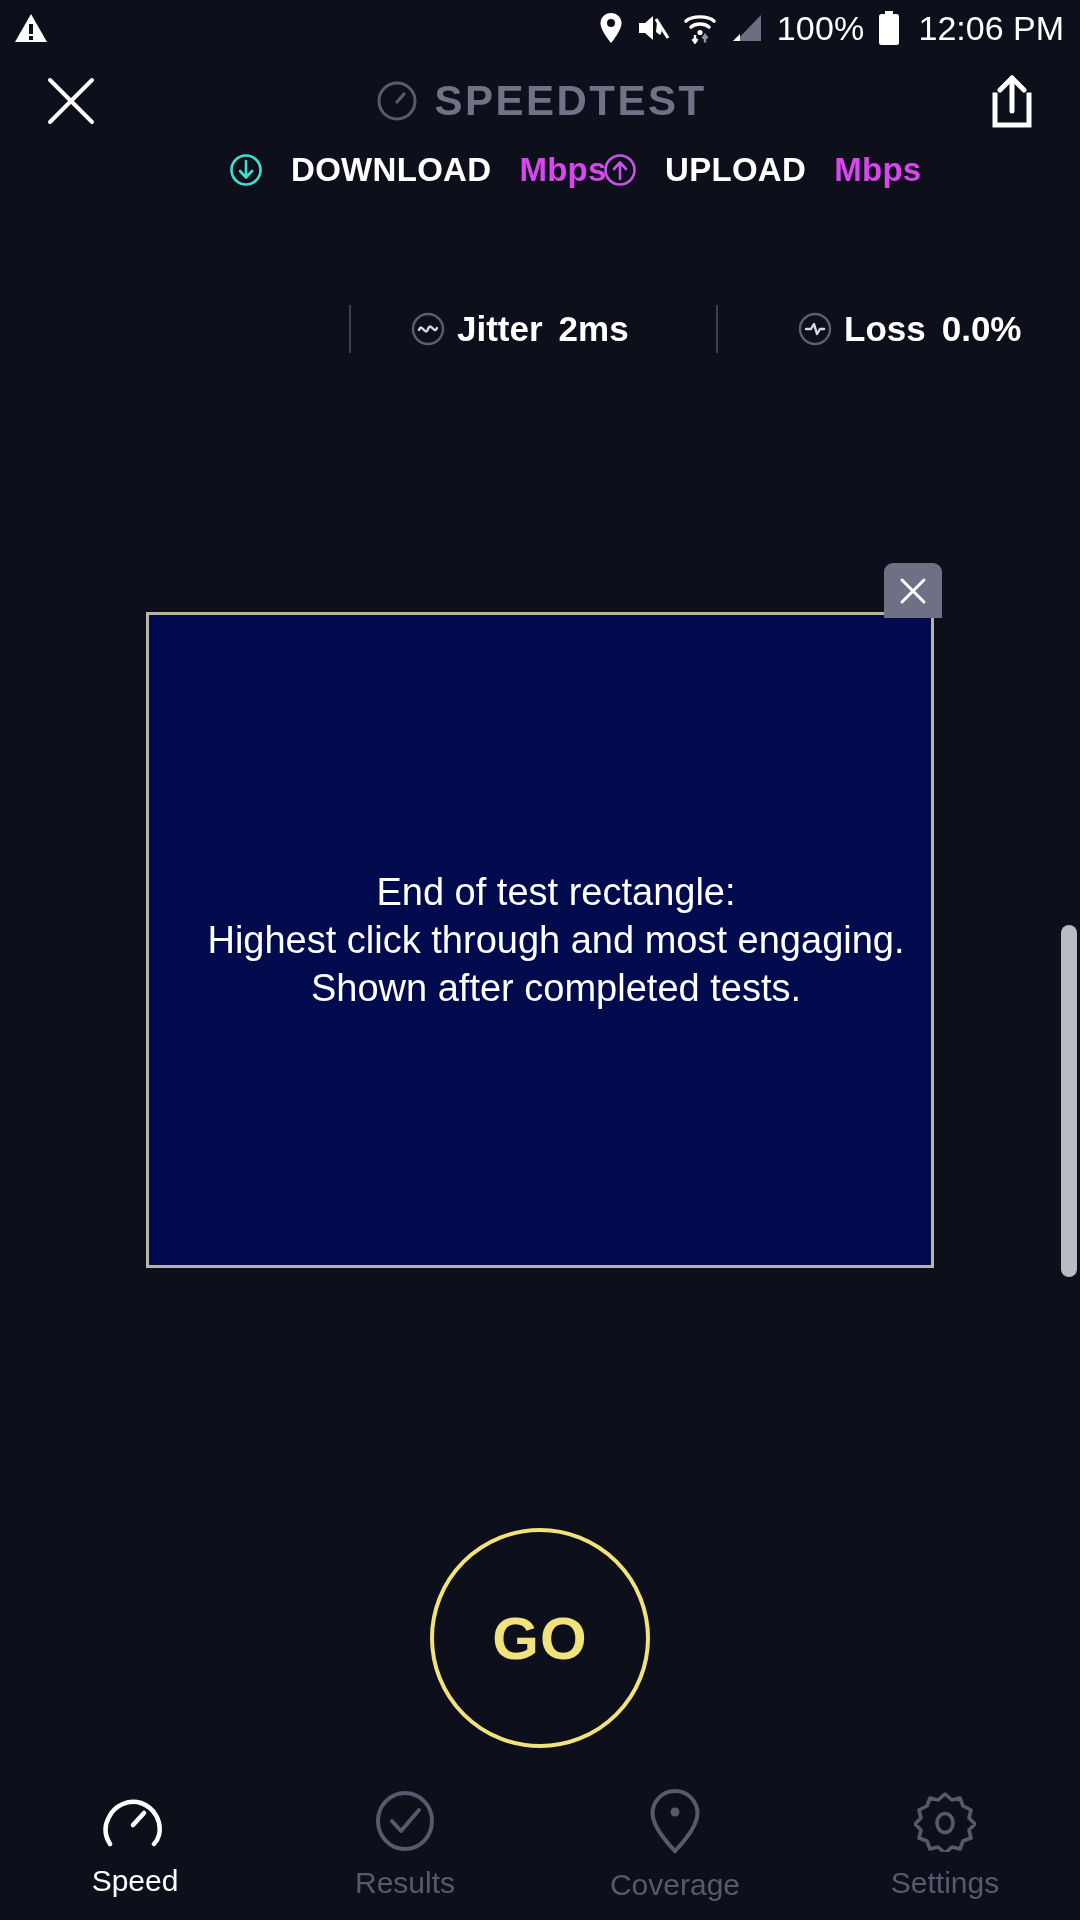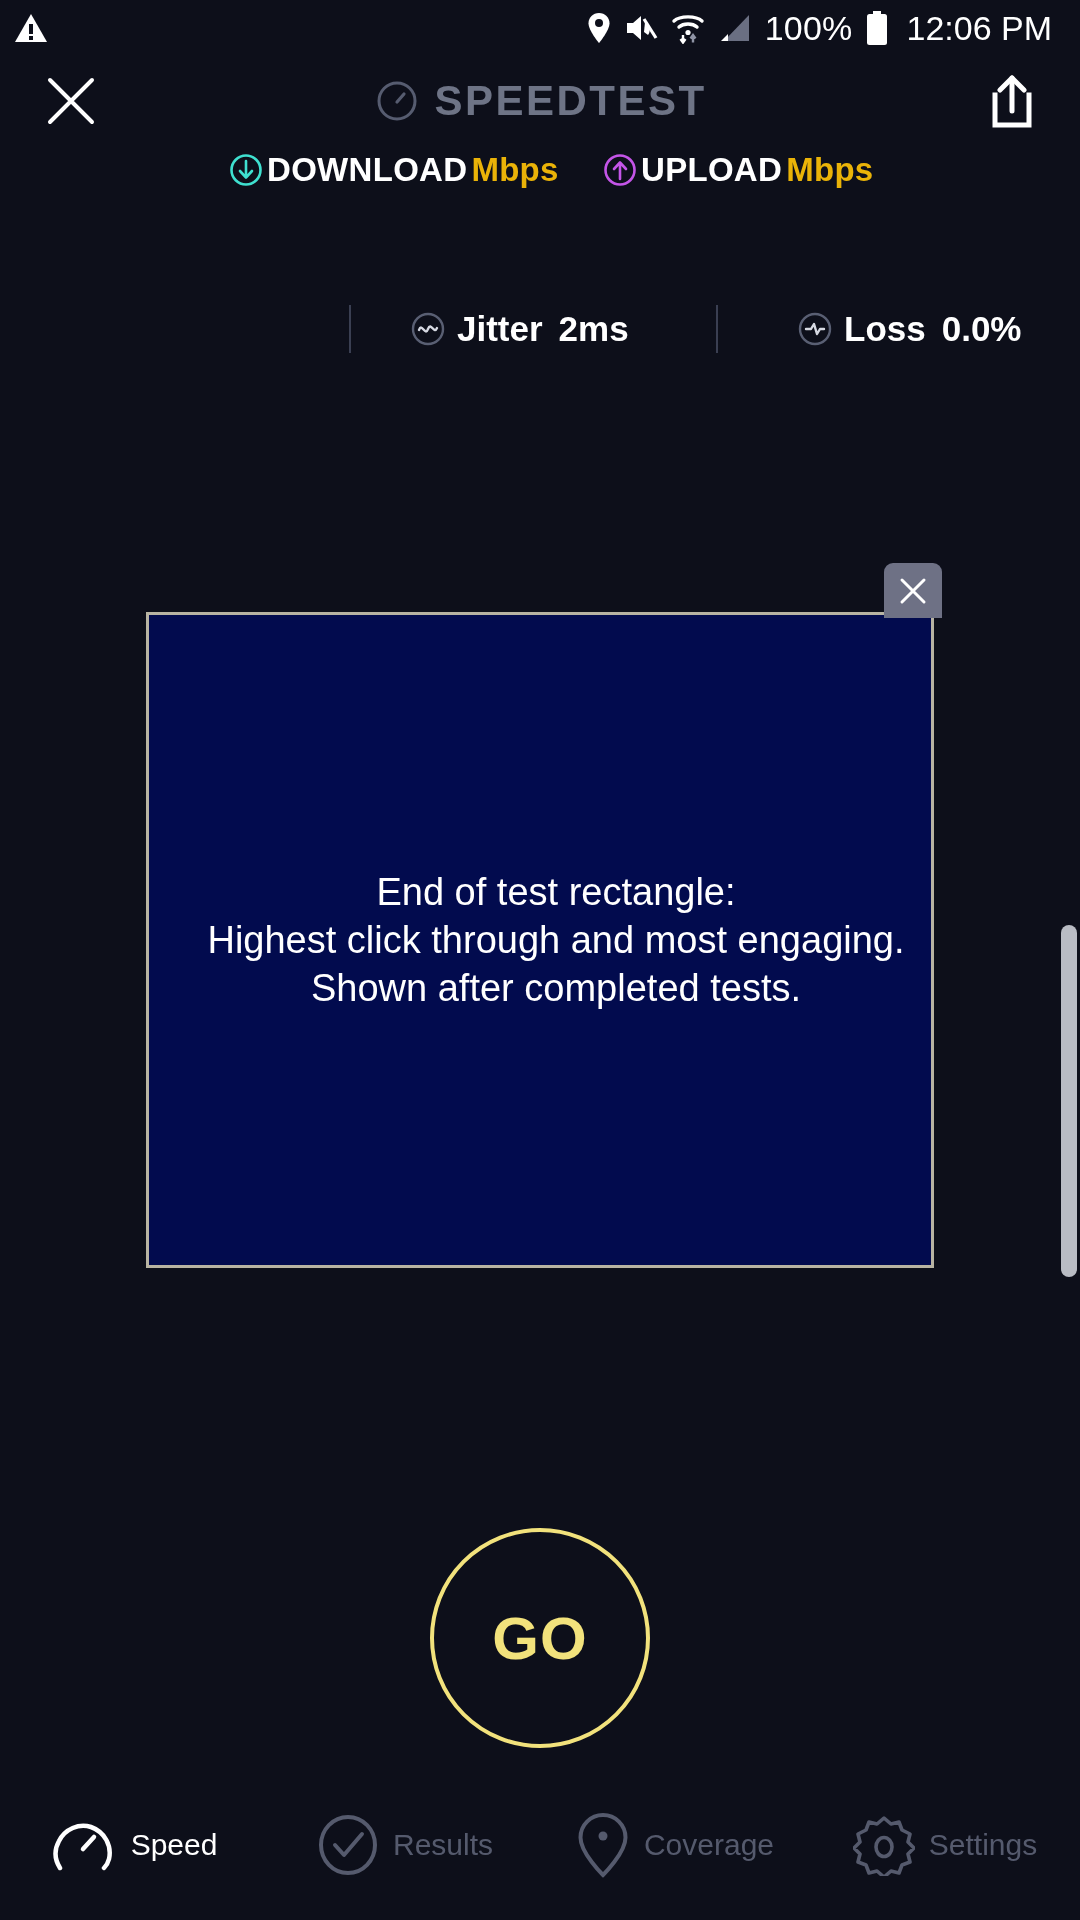--- a/index.html
+++ b/index.html
@@ -16,21 +16,21 @@
   }
 
   
   .statusbar {
     position:absolute; left:0; top:0; width:1080px; height:56px;
     display:flex; align-items:center;
   }
   .sb-left { display:flex; align-items:center; padding-left:14px; }
   .sb-right {
     margin-left:auto; display:flex; align-items:center; gap:13px;
-    padding-right:28px;
+    padding-right:16px;
   }
   .sb-text {
     color:#ffffff; font-size:34px; letter-spacing:0.2px;
     font-family:"Liberation Sans", sans-serif;
   }
   .sb-time { color:#ffffff; font-size:34px; margin-left:4px; }
 
   
   .header {
     position:absolute; left:0; top:60px; width:1080px; height:82px;
@@ -53,30 +53,30 @@
     position:absolute; right:36px; top:10px;
     width:64px; height:64px;
     display:flex; align-items:center; justify-content:center;
   }
 
   
   .labels-row {
     position:absolute; left:0; top:146px; width:1080px; height:48px;
   }
   .lbl {
-    position:absolute; display:flex; align-items:center; gap:4px;
+    position:absolute; display:flex; align-items:center; gap:28px;
     height:48px;
   }
   .lbl-dl { left:229px; }
   .lbl-ul { left:603px; }
   .lbl-main {
     color:#ffffff; font-size:33px; font-weight:bold; letter-spacing:0.3px;
   }
   .lbl-unit {
-    color:#eab308; font-size:33px; font-weight:bold; letter-spacing:0.3px;
+    color:#d946ef; font-size:33px; font-weight:bold; letter-spacing:0.3px;
   }
 
   
   .values-row {
     position:absolute; left:0; top:186px; width:1080px; height:110px;
   }
   .bignum {
     position:absolute; color:#fdfdff;
     font-size:118px; line-height:110px; font-weight:300;
     font-family:"DejaVu Sans Condensed","Liberation Sans", sans-serif;
@@ -153,21 +153,21 @@
   .go-label {
     color:#f2e27c; font-size:60px; font-weight:bold; letter-spacing:1px;
   }
 
   
   .bottomnav {
     position:absolute; left:0; bottom:0; width:1080px; height:150px;
     display:flex;
   }
   .nav-item {
-    flex:1; display:flex; flex-direction:row;
+    flex:1; display:flex; flex-direction:column;
     align-items:center; justify-content:center; gap:14px;
   }
   .nav-label { font-size:30px; }
   .nav-item.active .nav-label { color:#ffffff; }
   .nav-item.inactive .nav-label { color:#555a6d; }
 
   svg { display:block; }
 </style>
 </head>
 <body>

